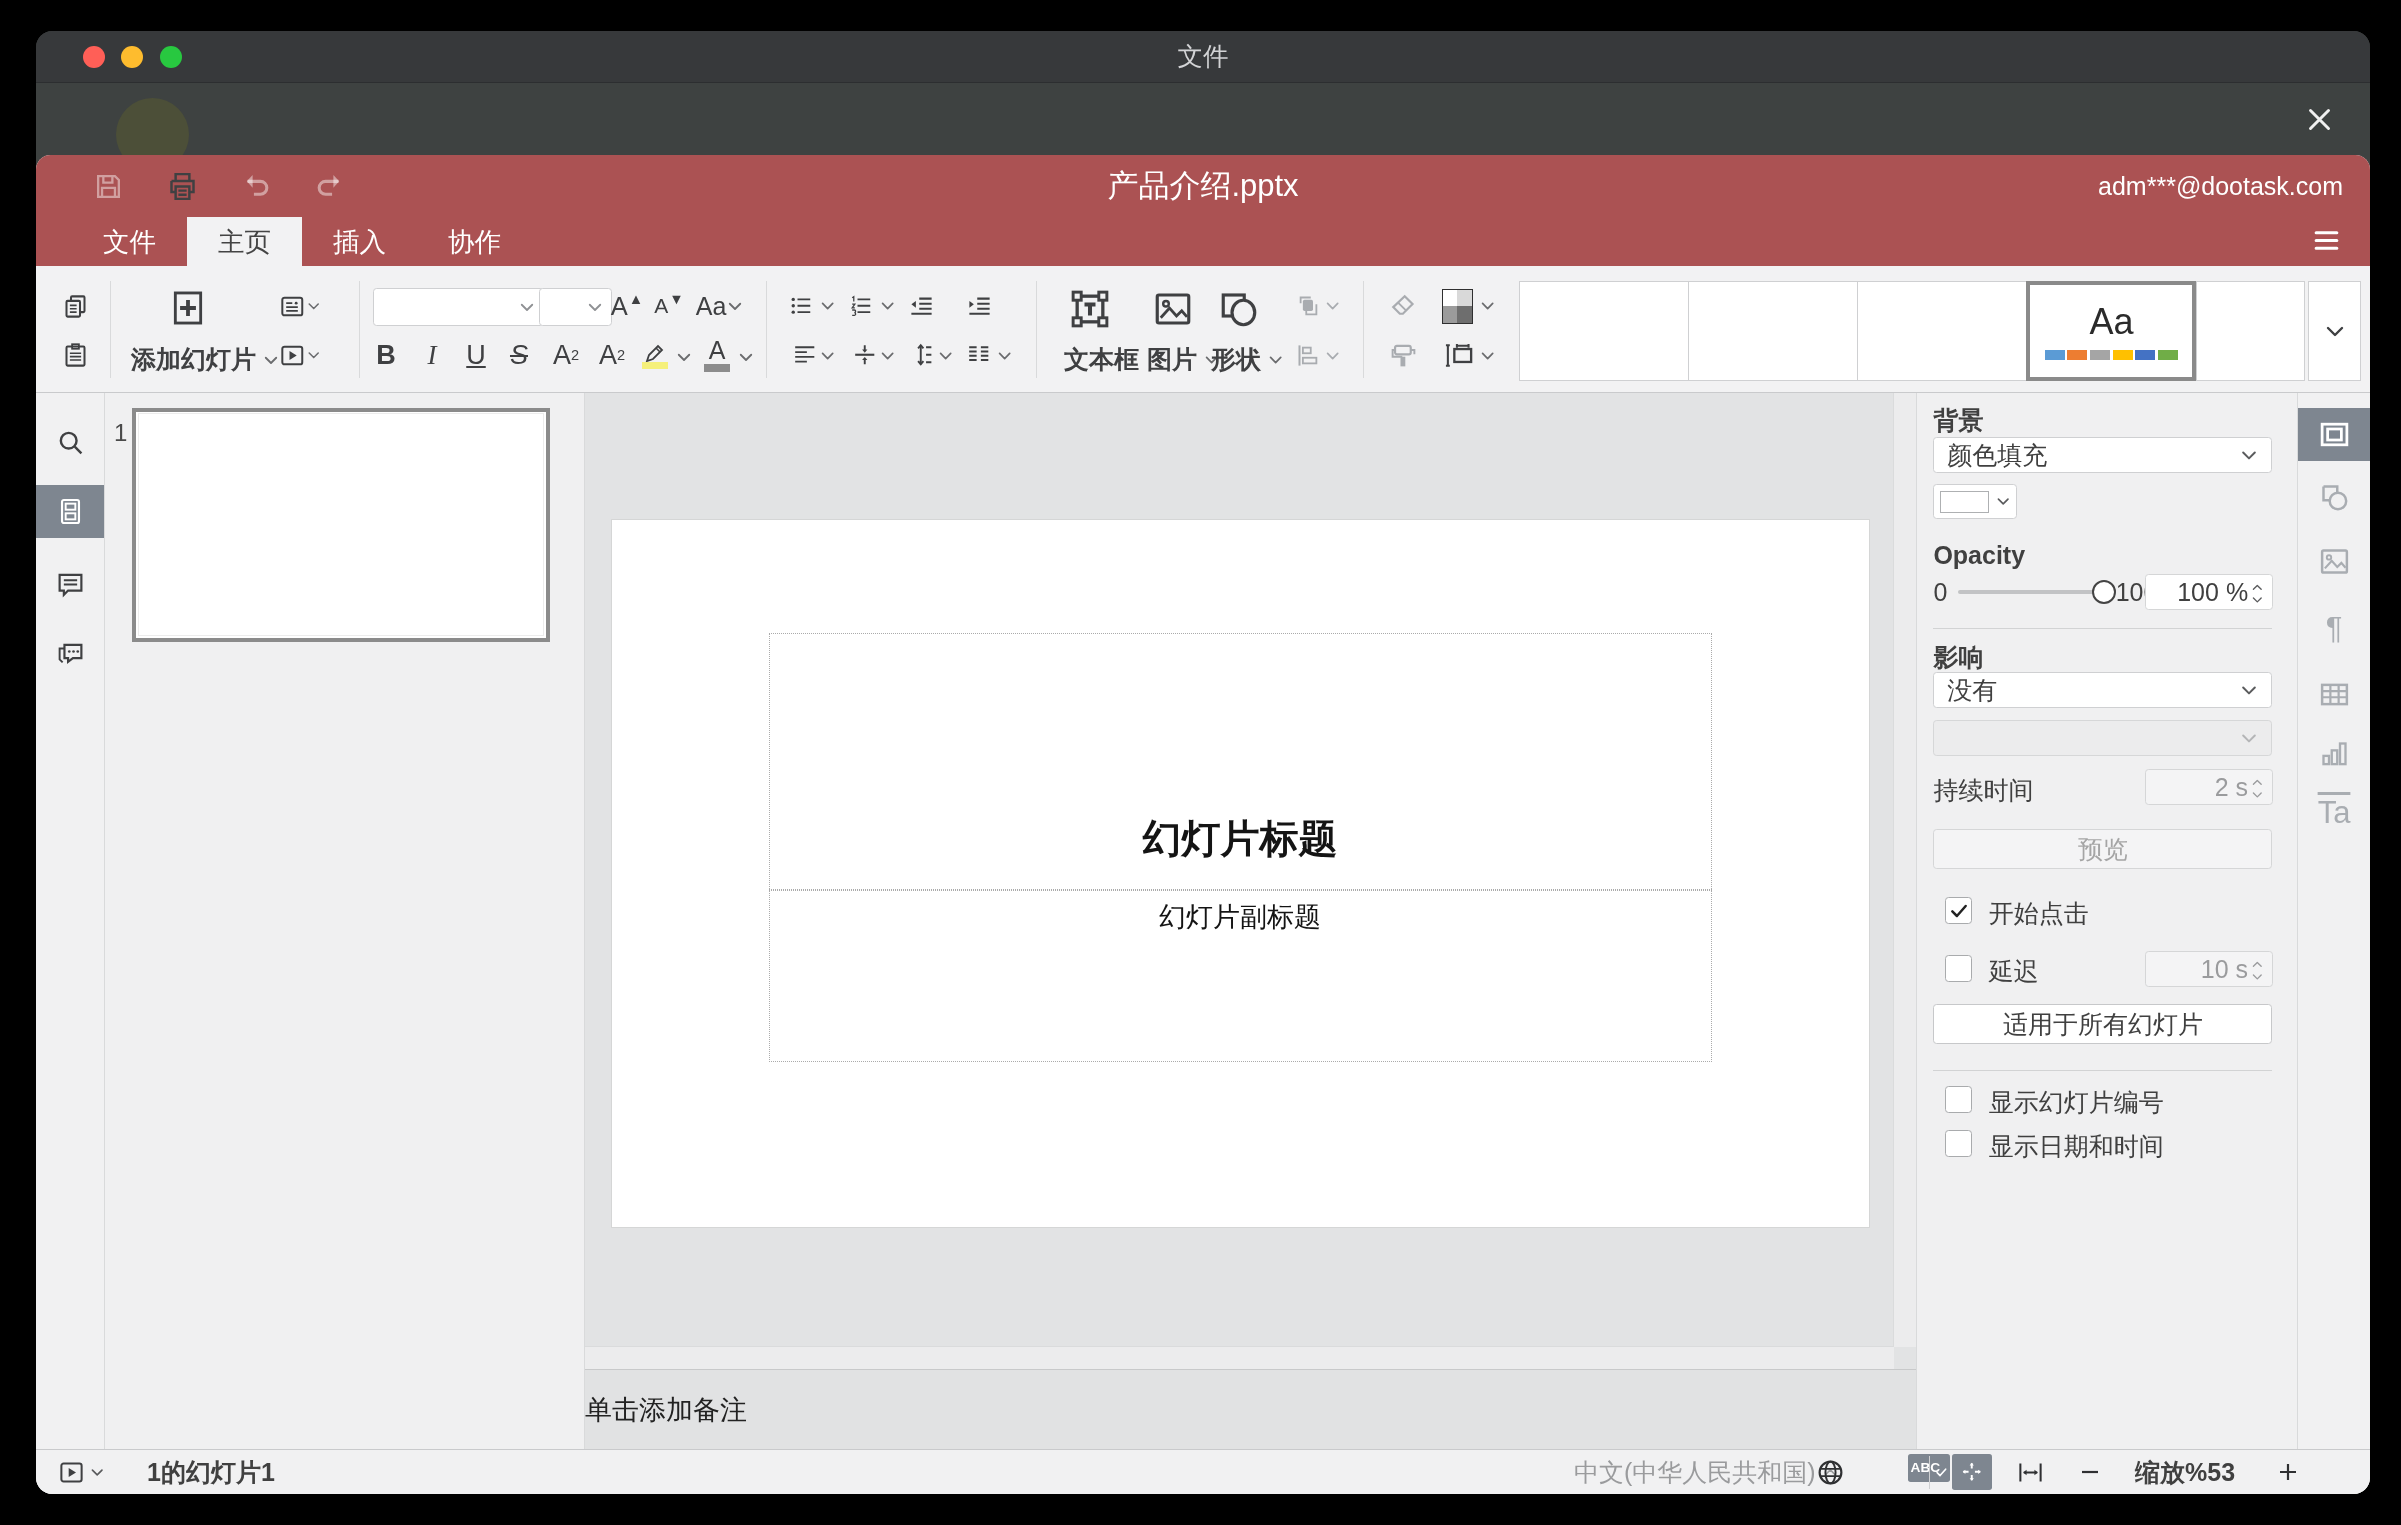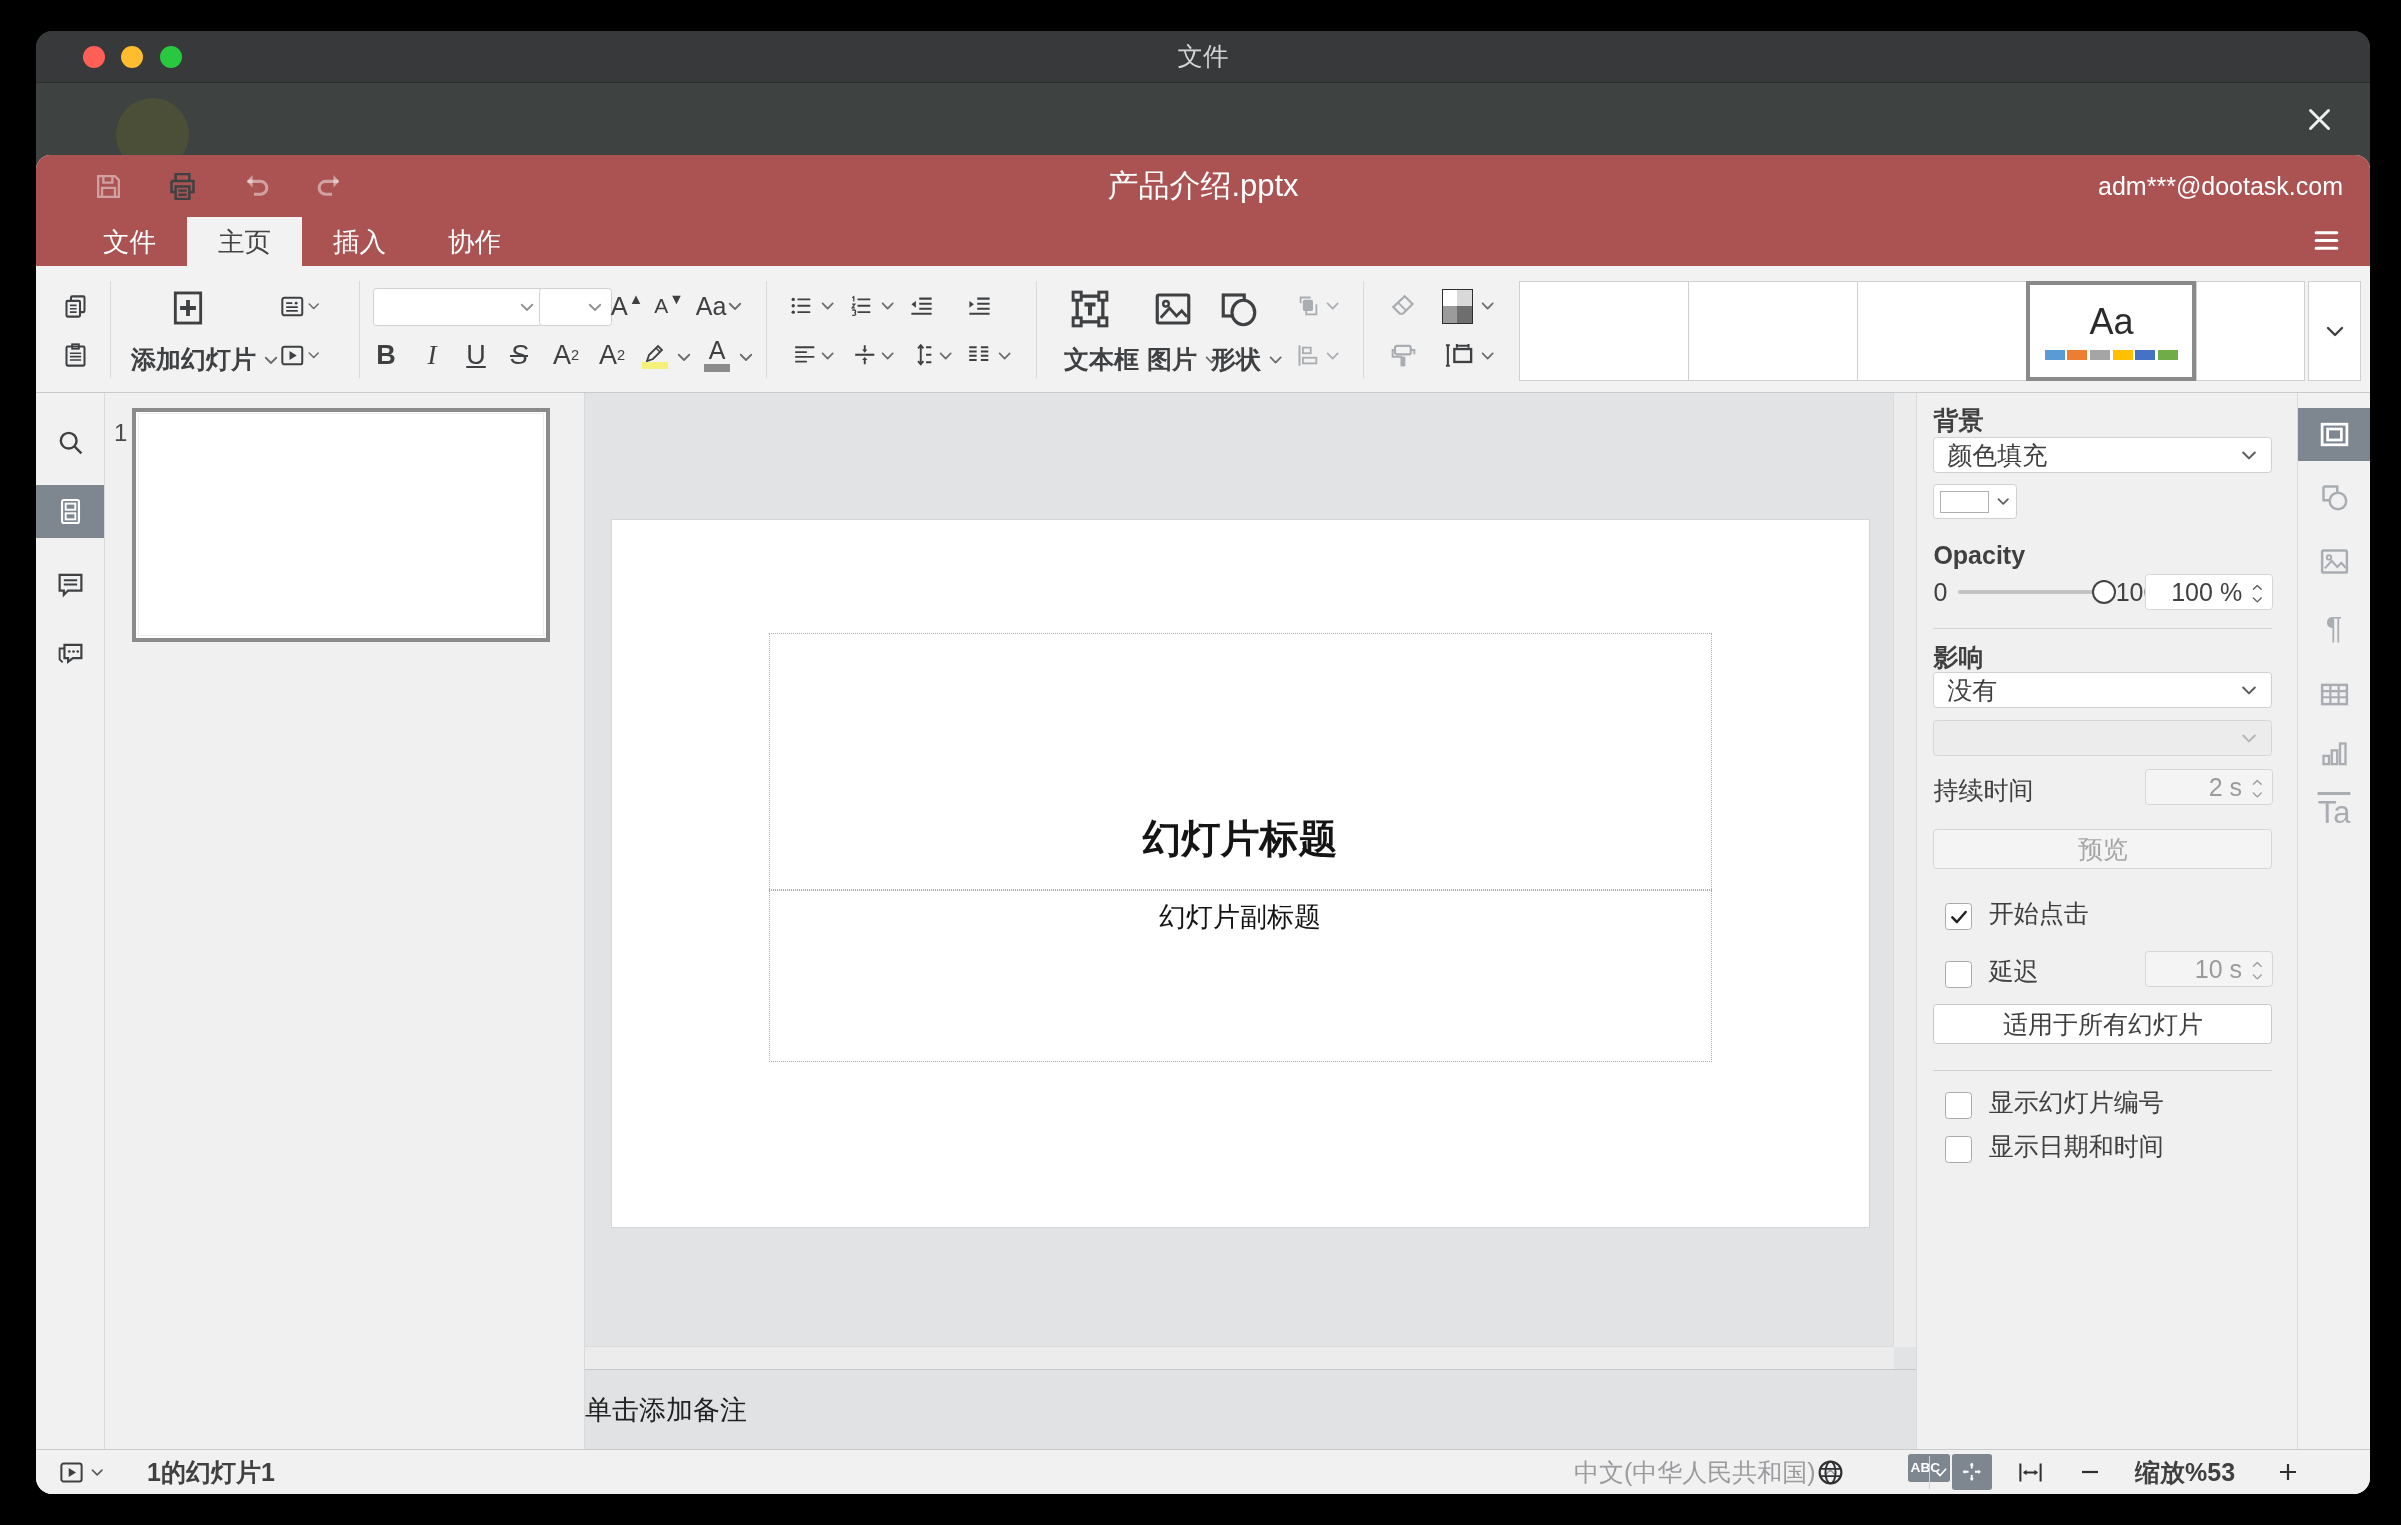--- a/index.html
+++ b/index.html
@@ -56,24 +56,24 @@
   .slide-title{font-size:39px;font-weight:700;color:#141414;}
   .slide-subtitle{font-size:27px;color:#141414;}
   .hscroll{position:absolute;left:0;bottom:79px;height:23px;right:22px;background:#ececed;border-top:0.9px solid #dadbdc;}
   .vscroll{position:absolute;right:0;top:0;width:22px;bottom:102px;background:#ececed;border-left:0.9px solid #dadbdc;}
   .notes{position:absolute;left:0;right:0;bottom:0;height:79px;background:#e1e2e3;border-top:0.9px solid #c8c9ca;display:flex;align-items:center;font-size:27px;color:#222;}
   
   .rpanel{width:380px;background:#f0f0f1;border-left:0.9px solid #d9dadb;position:relative;flex:0 0 auto;font-size:25px;color:#404040;}
   .rp-h{position:absolute;left:16.4px;font-weight:700;}
   .dd{position:absolute;left:16.4px;width:339px;height:36px;background:#fff;border:0.9px solid #cfd0d2;border-radius:3.6px;box-sizing:border-box;display:flex;align-items:center;padding:0 12.8px;justify-content:space-between;}
   .dd.disabled{background:#ececed;border-color:#d6d7d8;color:#a5a5a5;}
-  .spin{position:absolute;width:128px;height:36px;background:#f4f4f5;border:0.9px solid #d5d6d7;border-radius:3.6px;box-sizing:border-box;display:flex;align-items:center;justify-content:flex-end;gap:8px;padding-right:7.3px;color:#9a9b9d;}
+  .spin{position:absolute;width:128px;height:36px;background:#f4f4f5;border:0.9px solid #d5d6d7;border-radius:3.6px;box-sizing:border-box;display:flex;align-items:center;justify-content:flex-end;gap:2px;padding-right:7.3px;color:#9a9b9d;}
   .spin .arrows{display:flex;flex-direction:column;gap:1.8px;color:#9a9b9d;}
   .rp-divider{position:absolute;left:16.4px;width:339px;height:0.9px;background:#d2d3d4;}
-  .cb{position:absolute;left:16.4px;display:flex;align-items:flex-end;gap:16.4px;padding-left:12px;}
+  .cb{position:absolute;left:16.4px;display:flex;align-items:flex-start;gap:16.4px;padding-left:12px;}
   .cbox{width:27px;height:27px;background:#fff;border:1.8px solid #a9abad;border-radius:3.6px;box-sizing:border-box;display:flex;align-items:center;justify-content:center;color:#222;}
   .btn{position:absolute;left:16.4px;width:339px;height:40px;background:#fff;border:0.9px solid #c7c8ca;border-radius:3.6px;box-sizing:border-box;display:flex;align-items:center;justify-content:center;}
   .btn.disabled{background:#f4f4f5;border-color:#d5d6d7;color:#a5a5a5;}
   .rstrip{width:72px;background:#f1f1f2;border-left:0.9px solid #d9dadb;position:relative;flex:0 0 auto;}
   .rstrip .tool{position:absolute;left:0;width:72px;height:53px;display:flex;align-items:center;justify-content:center;color:#a9adb2;}
   .rstrip .tool.active{background:#7e8690;color:#fff;}
   .rglyph{font-size:31px;}
   
   .status{height:44px;background:#f1f1f2;border-top:0.9px solid #c9cacc;position:relative;flex:0 0 auto;font-size:25px;}
   .st{position:absolute;top:0;height:44px;display:flex;align-items:center;}

